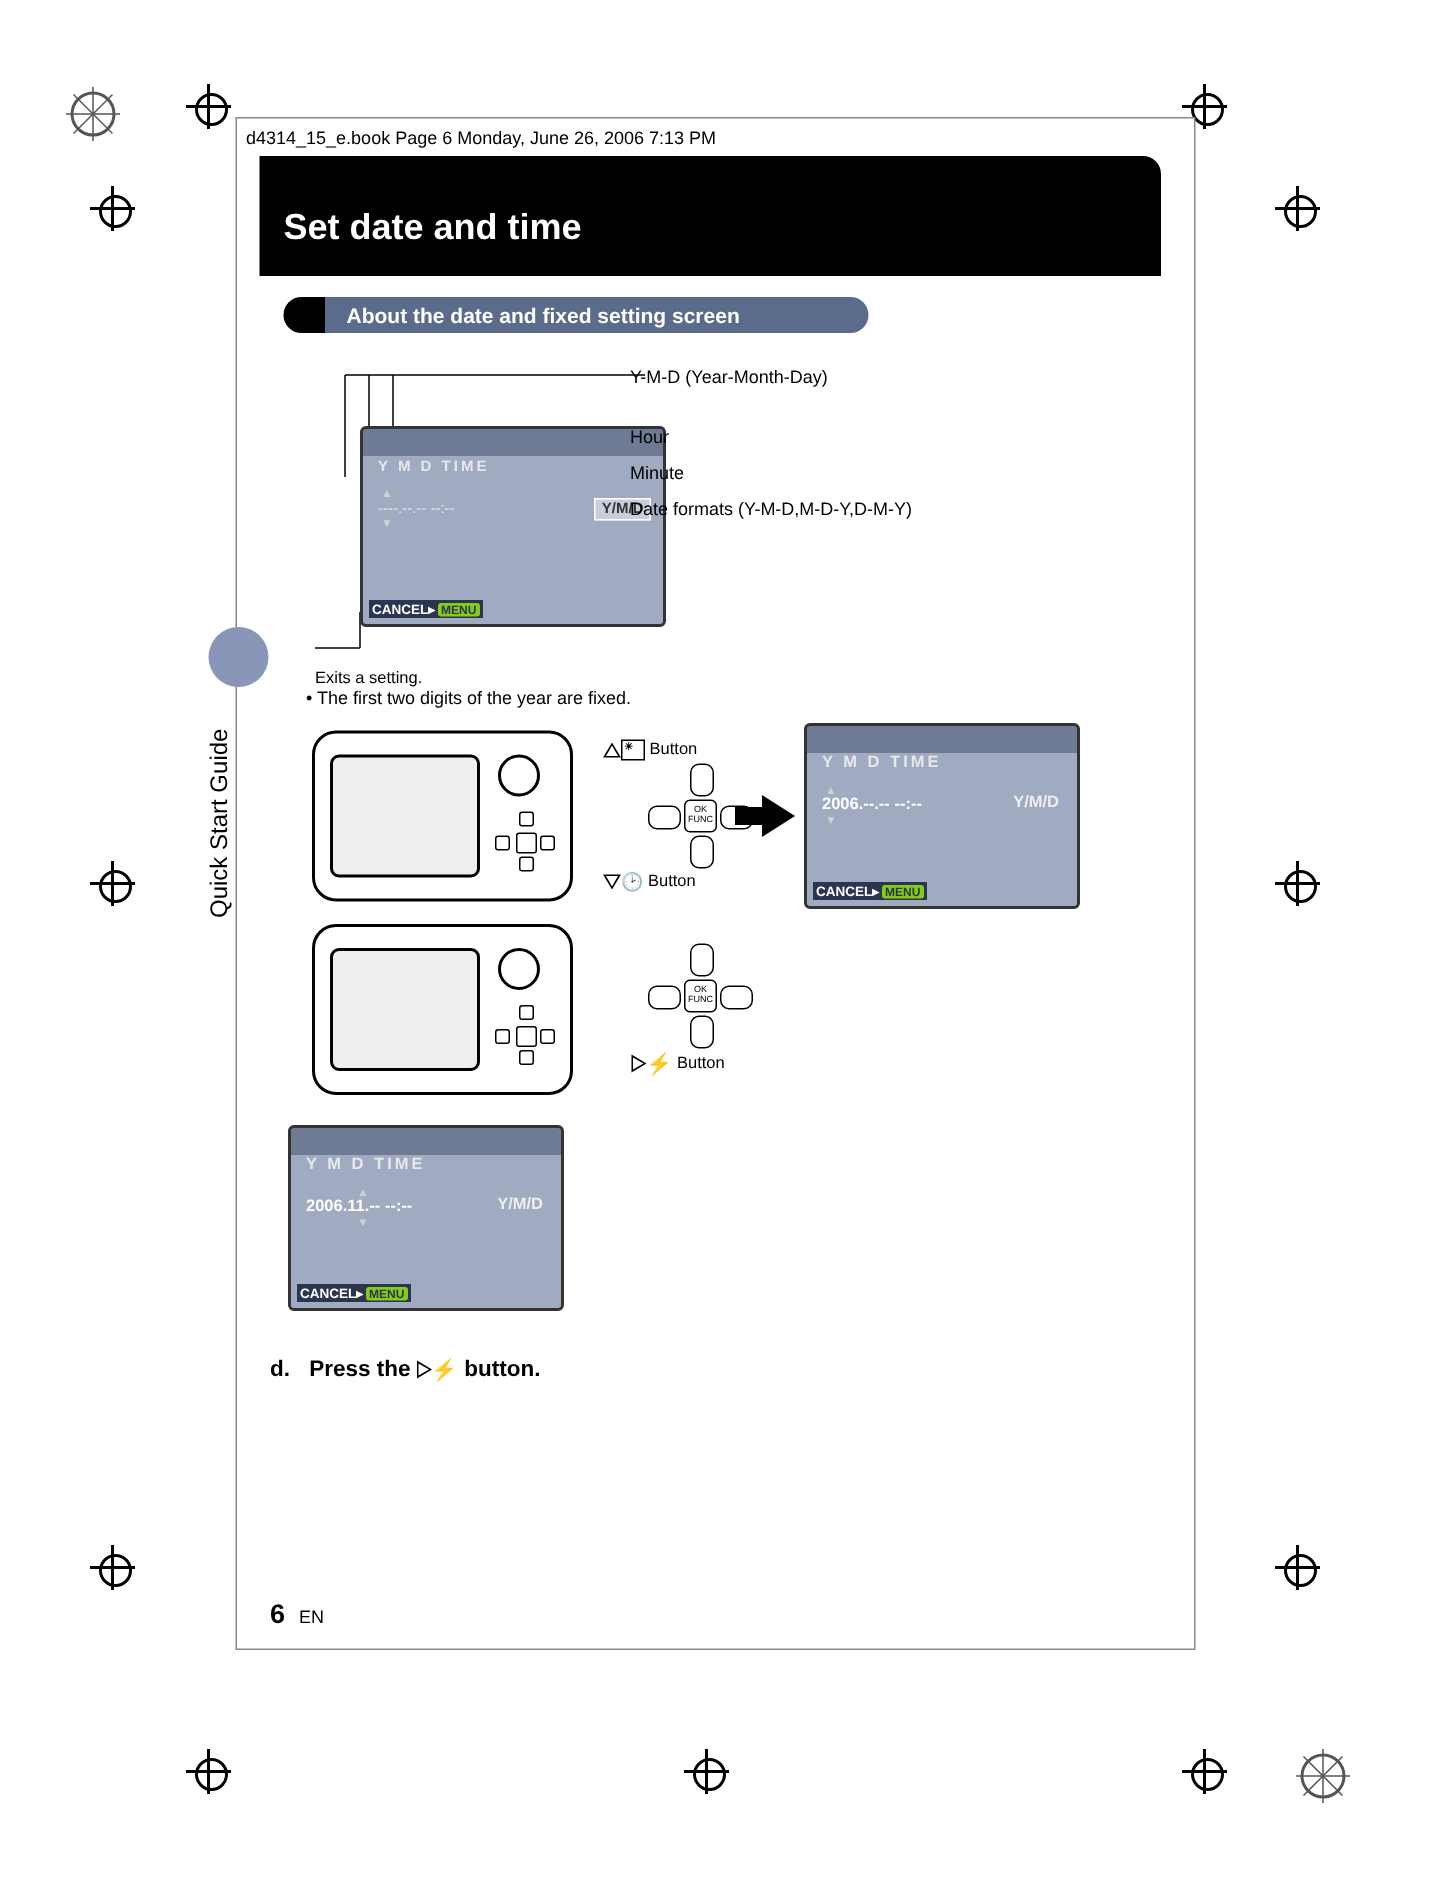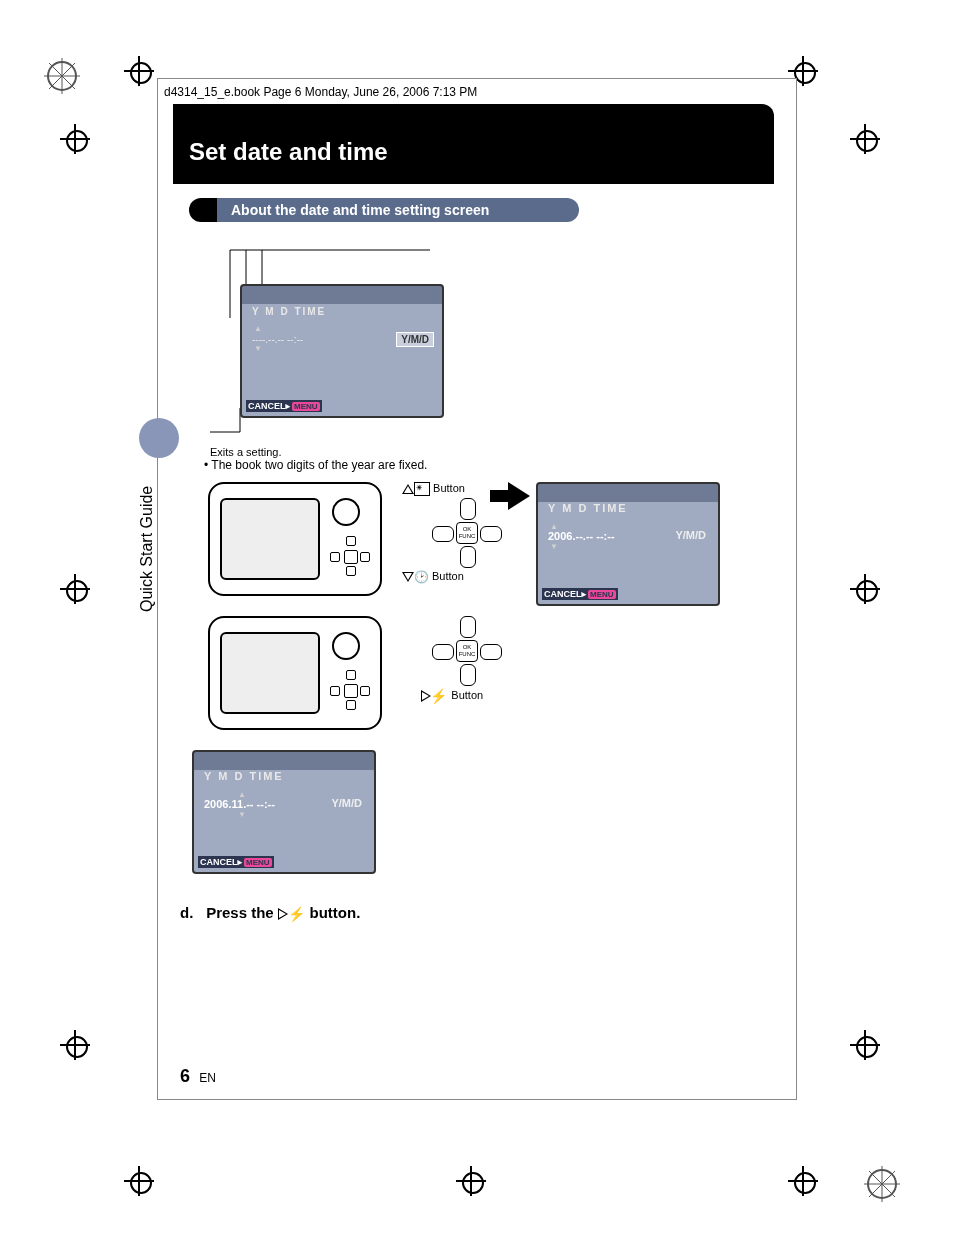--- a/index.html
+++ b/index.html
@@ -132,21 +132,21 @@
     position: absolute;
     bottom: 4px; left: 4px;
     background: #2b3550;
     color: #fff;
     font-weight: bold;
     font-size: 9px;
     padding: 1px 2px;
   }
   .lcd .cancel .menu {
     display: inline-block;
-    background: #ec4899;
+    background: #84cc16;
     color: #2b3550;
     padding: 0 2px;
     margin-left: 2px;
     border-radius: 2px;
     font-size: 8px;
   }
   .lcd .upcaret { position:absolute; left:12px; top:38px; font-size:8px; color:#d0d0d0;}
   .lcd .dncaret { position:absolute; left:12px; top:58px; font-size:8px; color:#d0d0d0;}
 
   .label-callouts {
@@ -220,21 +220,21 @@
     border-left: 22px solid #000;
     margin: 0 6px;
     position: relative;
   }
   .arrow-big::before {
     content:"";
     position:absolute; left:-40px; top:-6px;
     width:18px; height:12px; background:#000;
   }
 
-  .row { display:flex; align-items:flex-start; margin-top:8px; }
+  .row { display:flex; align-items:center; margin-top:8px; }
 
   .lcd-small {
     width: 180px;
     height: 120px;
     margin-left: 0;
     font-size: 11px;
   }
   .lcd-small .toprow { top: 18px; font-size: 11px; }
   .lcd-small .midrow { top: 46px; font-size: 11px; }
   .lcd-small .format { top: 44px; font-size: 11px; border:0; background:none; color:#eee;}
@@ -335,21 +335,21 @@
   </div>
 <div class="reg" style="left:788px; top:1166px;">
     <span class="ring"></span>
   </div>
 
 <div class="frame-rect"></div>
 
 <div class="header-text">d4314_15_e.book  Page 6  Monday, June 26, 2006  7:13 PM</div>
 
 <div class="title-tab">Set date and time</div>
-<div class="sub-pill">About the date and time setting screen</div>
+<div class="sub-pill">About the date and fixed setting screen</div>
 
 <div class="side-tab"></div>
 <div class="side-label">Quick Start Guide</div>
 
 <div class="content">
 
   <div style="position:relative; height:200px;">
     <svg class="leaders" style="position:absolute; left:0; top:0;" width="430" height="200">
 
       <line x1="50" y1="78" x2="50" y2="10"></line>
@@ -370,24 +370,30 @@
       <div class="toprow">Y  M  D  TIME</div>
       <span class="upcaret">▲</span>
       <div class="midrow">----.--.-- --:--</div>
       <span class="dncaret">▼</span>
       <div class="format">Y/M/D</div>
       <div class="cancel">
         <span>CANCEL</span>▸<span class="menu">MENU</span>
       </div>
     </div>
 
+    <div class="label-callouts" style="top:2px;">
+      <div>Y-M-D (Year-Month-Day)</div>
+      <div style="margin-top:26px">Hour</div>
+      <div>Minute</div>
+      <div>Date formats (Y-M-D,M-D-Y,D-M-Y)</div>
+    </div>
   </div>
   <div class="exits-label">Exits a setting.</div>
 
-  <div class="note">• The book two digits of the year are fixed.</div>
+  <div class="note">• The first two digits of the year are fixed.</div>
 
   <div class="row" style="margin-top:10px;">
     <div class="camera-ill">
       <div class="lcdscreen"></div>
       <div class="dial"></div>
       <div class="btns">
         <span style="left:16px;top:0"></span>
           <span style="left:16px;bottom:0"></span>
         <span style="left:0;top:16px"></span>
           <span style="right:0;top:16px"></span>

